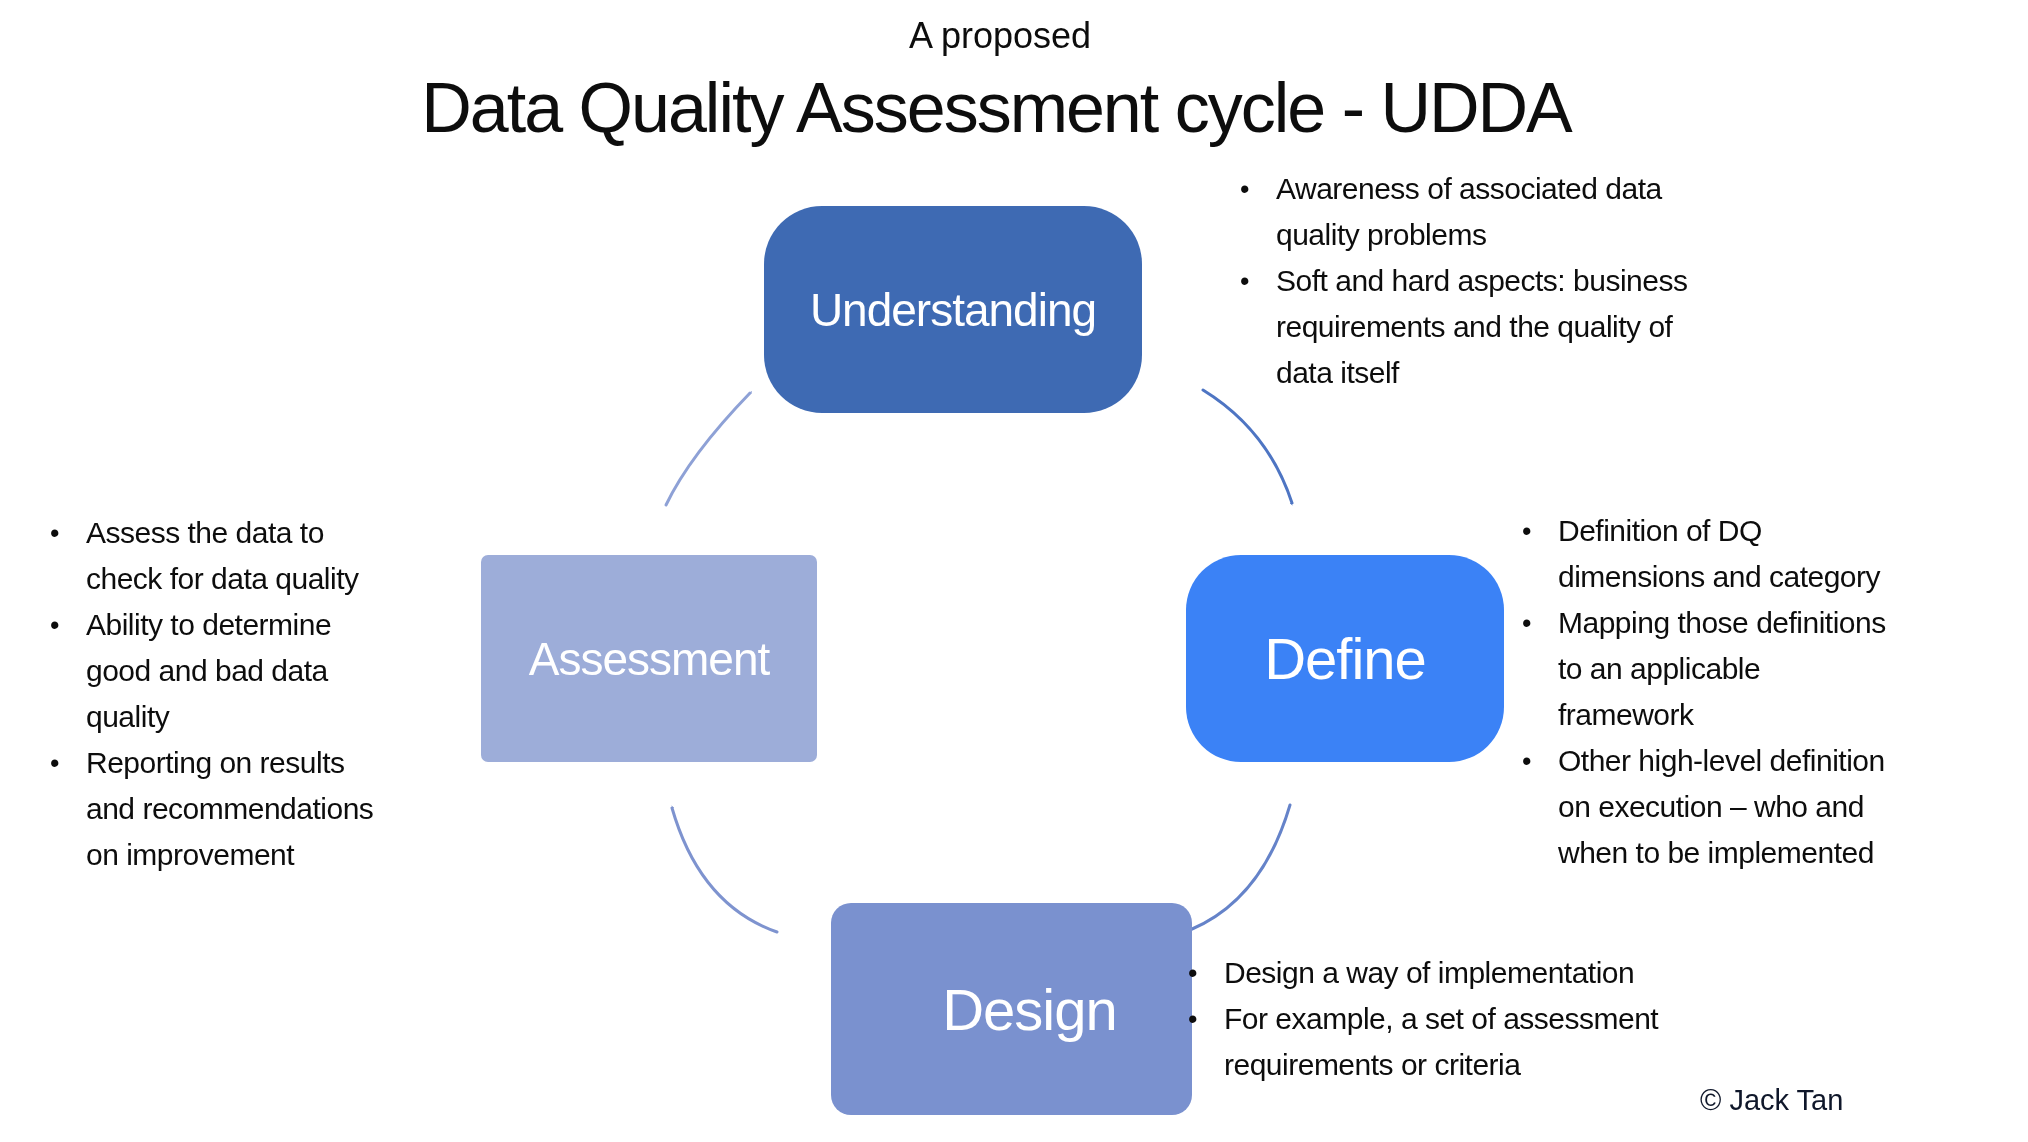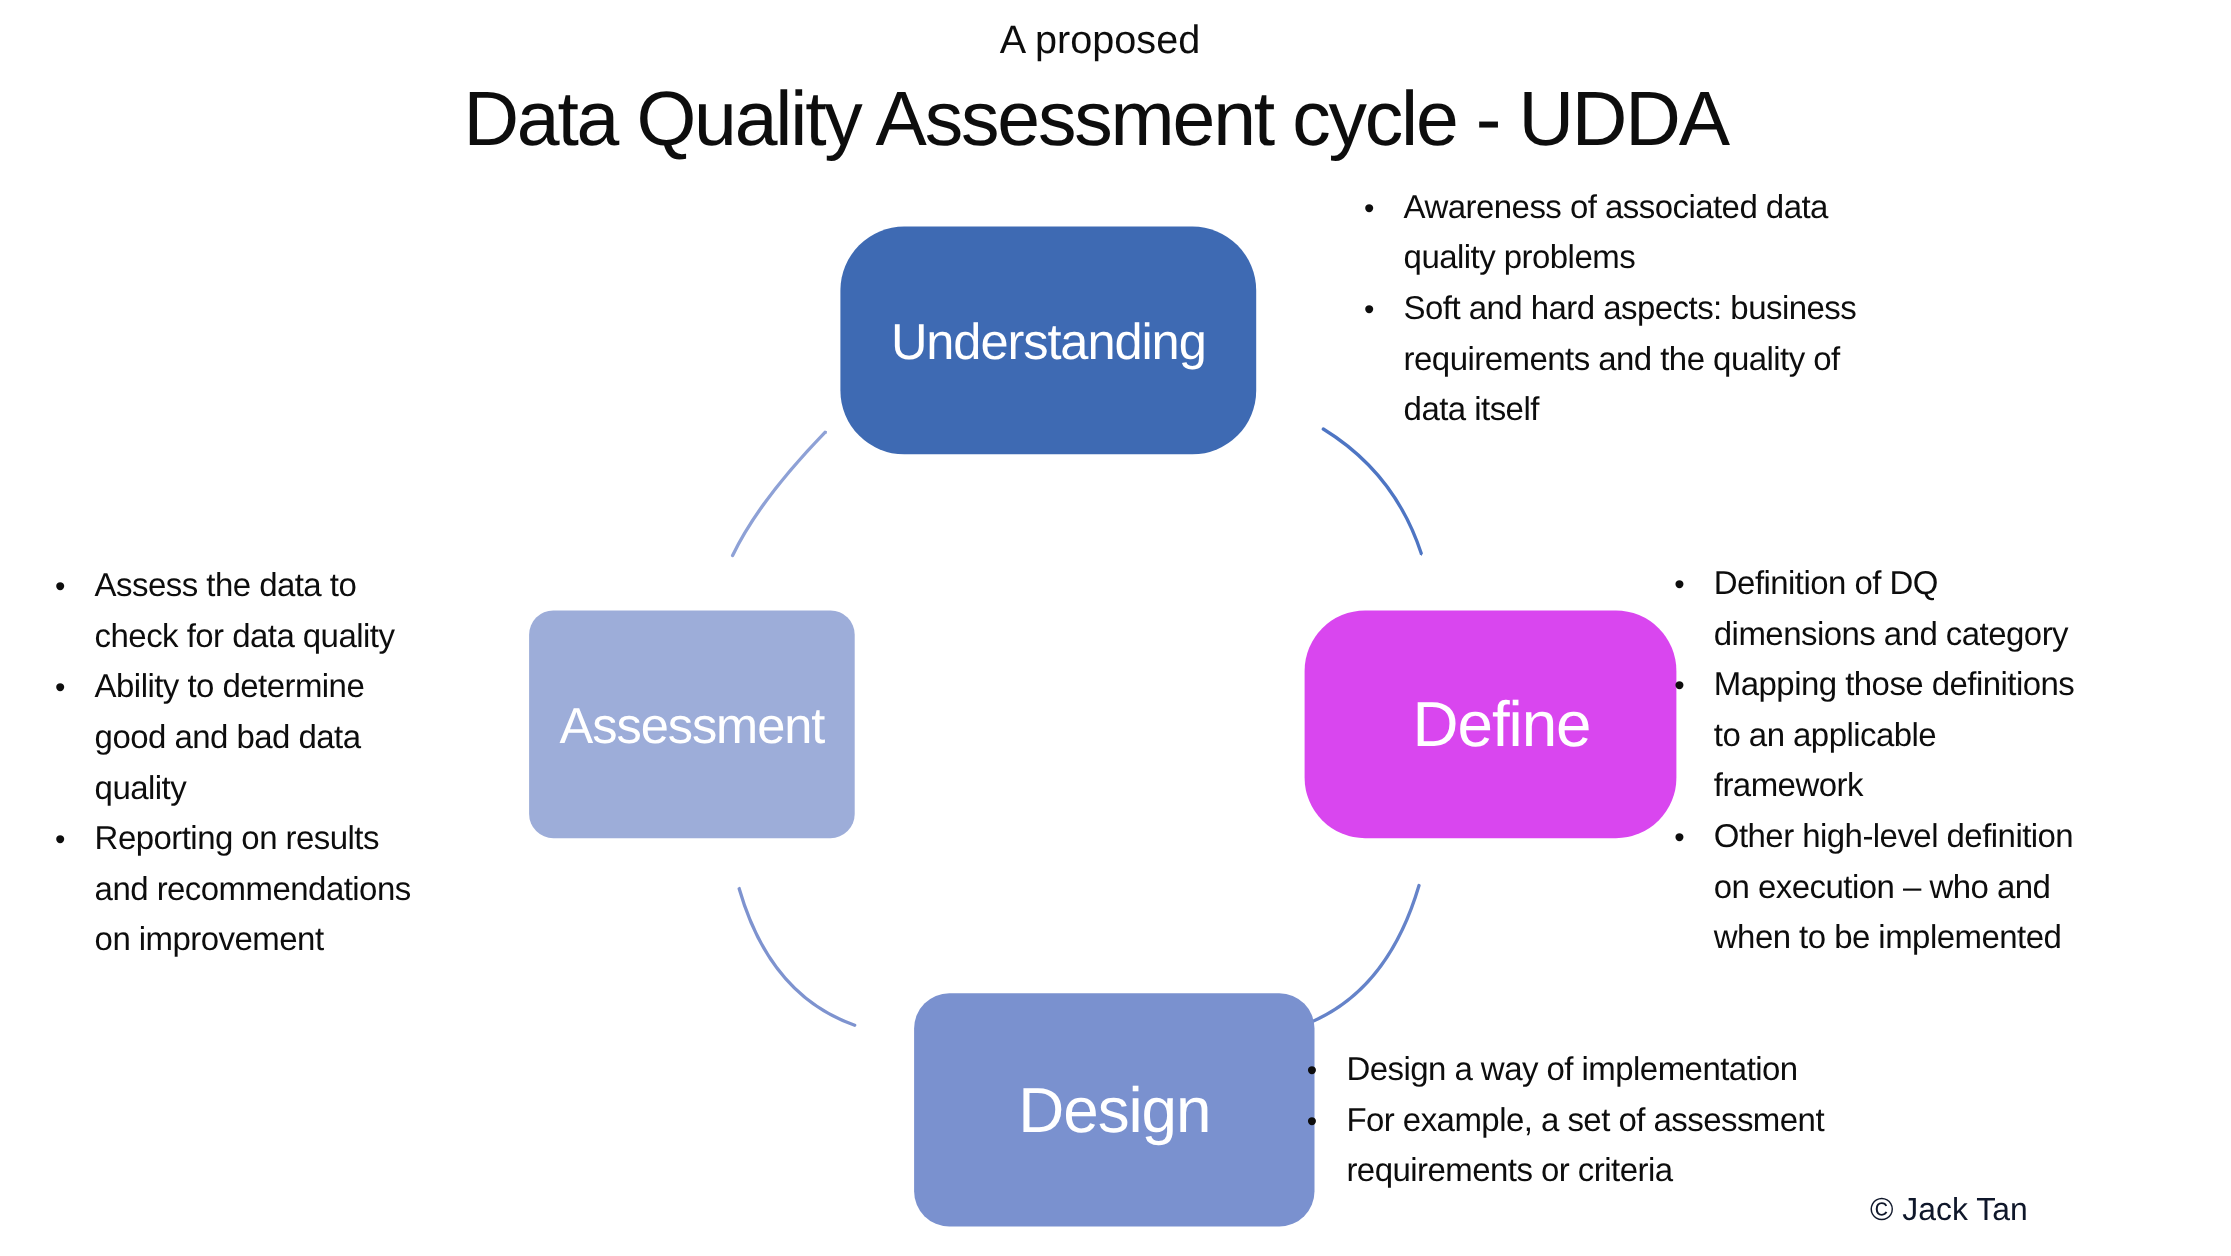--- a/index.html
+++ b/index.html
@@ -25,22 +25,22 @@
     letter-spacing:-2px;
     color:#0d0d0d;
   }
   .node{
     position:absolute;
     display:flex;align-items:center;justify-content:center;
     color:#ffffff;
   }
   .node-understanding{left:764px;top:206px;width:378px;height:207px;border-radius:58px;}
   .node-define      {left:1186px;top:555px;width:318px;height:207px;border-radius:55px;}
-  .node-assessment  {left:481px; top:555px;width:296px;height:207px;border-radius:22px;}
-  .node-design      {left:831px; top:903px;width:364px;height:212px;border-radius:32px;}
+  .node-assessment  {left:481px; top:555px;width:336px;height:207px;border-radius:7px;}
+  .node-design      {left:831px; top:903px;width:325px;height:212px;border-radius:20px;padding-left:36px;}
   .node-label{letter-spacing:-1px;}
   .node-understanding .node-label{font-size:46px;}
   .node-define .node-label{font-size:58px;}
   .node-assessment .node-label{font-size:46px;}
   .node-design .node-label{font-size:58px;}
 
   .notes{
     position:absolute;
     font-size:30px;line-height:46px;
     letter-spacing:-0.5px;
@@ -89,21 +89,21 @@
     </defs>
     <path class="arrow" d="M 666 505 Q 690 455 750 393" marker-end="url(#ah1)" stroke="#8EA1D6"></path>
     <path class="arrow" d="M 1203 390 Q 1268 430 1292 503" marker-end="url(#ah2)" stroke="#4E75C3"></path>
     <path class="arrow" d="M 1290 805 Q 1262 900 1190 930" marker-end="url(#ah3)" stroke="#6583C9"></path>
     <path class="arrow" d="M 777 932 Q 700 905 672 808" marker-end="url(#ah4)" stroke="#7E93CF"></path>
   </svg>
 
   <div class="node node-understanding" style="background-color: rgb(62, 106, 179);">
     <span class="node-label">Understanding</span>
   </div>
-  <div class="node node-define" style="background-color: #d946ef; padding-left: 20px;">
+  <div class="node node-define" style="background-color: #3b82f6;">
     <span class="node-label">Define</span>
   </div>
   <div class="node node-assessment" style="background-color: rgb(157, 173, 217);">
     <span class="node-label">Assessment</span>
   </div>
   <div class="node node-design" style="background-color: rgb(122, 145, 207);">
     <span class="node-label">Design</span>
   </div>
 
   <div class="notes notes-understanding">

